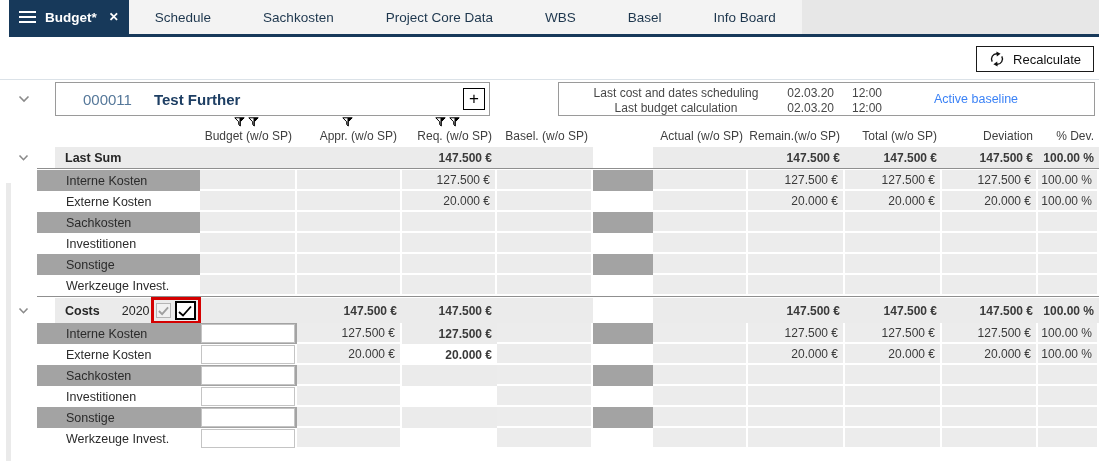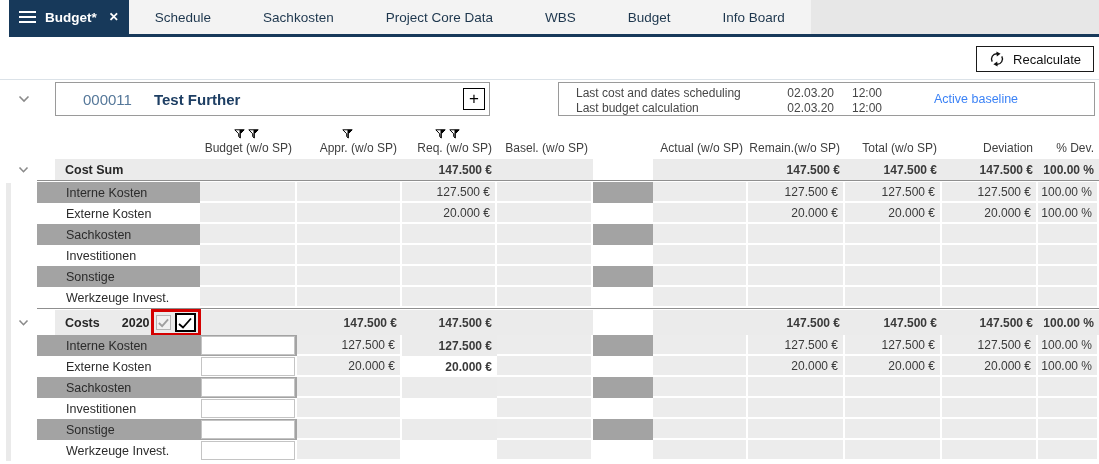--- a/index.html
+++ b/index.html
@@ -29,27 +29,27 @@
   .projbox{position:absolute;left:55px;top:0;width:435px;height:34px;border:1px solid #9a9a9a;
            background:#fff;box-sizing:border-box;display:flex;align-items:center;}
   .pid{margin-left:27px;font-size:15px;color:#56789a;text-align:right;}
   .pname{margin-left:22px;font-size:15px;font-weight:600;color:#1d3e63;}
   .plusbtn{position:absolute;right:4px;top:5px;width:22px;height:22px;background:#fff;border:1.5px solid #000;
            font-size:17px;line-height:18px;padding:0;text-align:center;color:#000;cursor:pointer;font-family:inherit;}
   .infobox{position:absolute;left:558px;right:4px;top:0;height:34px;border:1px solid #9a9a9a;
            box-sizing:border-box;background:#fff;display:flex;align-items:center;}
   .infolines{width:330px;padding-left:17px;align-self:flex-start;padding-top:2px;}
   .infoline{display:flex;height:15px;align-items:center;font-size:12px;color:#474747;}
-  .il{width:200px;}
+  .il{width:200px;text-align:center;}
   .idate{width:58px;text-align:right;}
   .itime{width:48px;text-align:right;}
   .baseline{margin-left:28px;font-size:12.5px;color:#3b82f6;}
 
   
-  .grid{position:absolute;left:0;top:120px;width:1099px;}
+  .grid{position:absolute;left:0;top:108px;width:1099px;}
   .gridhead{display:flex;height:39px;}
   .hgutter{width:200px;}
   .hgap{width:60px;}
   .hcell{display:flex;flex-direction:column;justify-content:flex-end;align-items:flex-end;
          padding:0 5px 4px 0;box-sizing:border-box;font-size:12px;color:#3f3f3f;white-space:nowrap;}
   .ficons{display:flex;gap:3px;align-self:center;margin-bottom:3px;height:10px;}
 
   .w-budget{width:97px;}.w-appr{width:105px;}.w-req{width:95px;align-items:flex-end;}.w-basel{width:96px;}
   .w-actual{width:95px;}.w-remain{width:97px;}.w-total{width:97px;}.w-dev{width:96px;}.w-pdev{width:61px;}
   .gapcell{width:60px;}
@@ -58,21 +58,21 @@
   .sep{height:1px;background:#8f8f8f;margin:0 0 1px 37px;}
 
   .grow .band{background:#ebebeb;}
   .grow.tall{height:25px;}
   .gut55{width:55px;position:relative;}
   .gut55 .chev{position:absolute;left:18px;top:50%;transform:translateY(-50%);}
   .lband{width:538px;display:flex;}
   .rband{width:446px;display:flex;}
   .glabel{width:145px;display:flex;align-items:center;padding-left:10px;box-sizing:border-box;
           font-size:12.5px;font-weight:bold;color:#262626;}
-  .gyear{margin-left:22px;font-weight:bold;}
+  .gyear{margin-left:22px;font-weight:normal;}
   .grow .c{font-weight:bold;border:none;text-align:right;}
 
   .sub .wrap{flex:1;display:flex;}
   .stripe .wrap{background:#a3a3a3;}
   .gut37{width:37px;}
   .rlabel{width:163px;padding-left:29px;display:flex;align-items:center;box-sizing:border-box;
           font-size:12.5px;color:#2b2b2b;}
   .c{display:flex;align-items:center;justify-content:flex-end;padding-right:5px;box-sizing:border-box;
      font-size:12px;color:#3a3a3a;white-space:nowrap;}
   .gray{background:#ececec;border-right:2px solid #fff;border-bottom:2px solid #fff;}
@@ -101,21 +101,21 @@
           <i></i>
           <i></i>
         </span>
       <span>Budget*</span>
       <span class="close">✕</span>
     </div>
     <div class="tab">Schedule</div>
     <div class="tab">Sachkosten</div>
     <div class="tab">Project Core Data</div>
     <div class="tab">WBS</div>
-    <div class="tab">Budget</div>
+    <div class="tab">Basel</div>
     <div class="tab">Info Board</div>
     <div class="tab-filler"></div>
   </div>
 
   <div class="toolbar">
     <button class="recalc">
       <span style="line-height:0;">
         <svg width="16" height="16" viewBox="0 0 16 16">
           <path d="M3.2,10.6 A5.3,5.3 0 0 1 8,2.7" fill="none" stroke="#111" stroke-width="1.4"></path>
           <path d="M7.4,0.4 L11.6,2.8 L7.8,5.4 Z" fill="#111"></path>
@@ -216,21 +216,21 @@
     </div>
     <div id="grid-body">
         <div class="row grow">
           <div class="gut55">
             <div class="chev"><svg width="11" height="7" viewBox="0 0 11 7">
                 <polyline points="1.5,1 5.5,5.2 9.5,1" fill="none" stroke="#8a8a8a" stroke-width="1.6"></polyline>
               </svg></div>
           </div>
           <div class="band lband">
             <div class="glabel">
-              <span>Cost Sum</span>
+              <span>Last Sum</span>
             </div>
             <div class="c w-budget"></div>
             <div class="c w-appr"></div>
             <div class="c w-req">147.500 €</div>
             <div class="c w-basel"></div>
           </div>
           <div class="gapcell"></div>
           <div class="band rband">
             <div class="c w-actual"></div>
             <div class="c w-remain">147.500 €</div>

